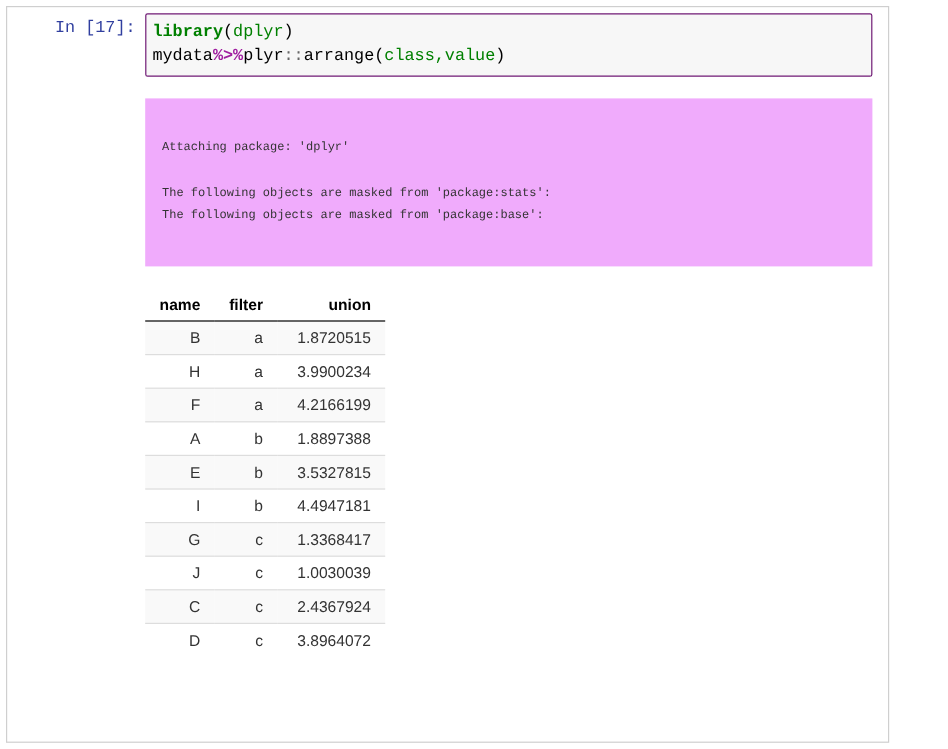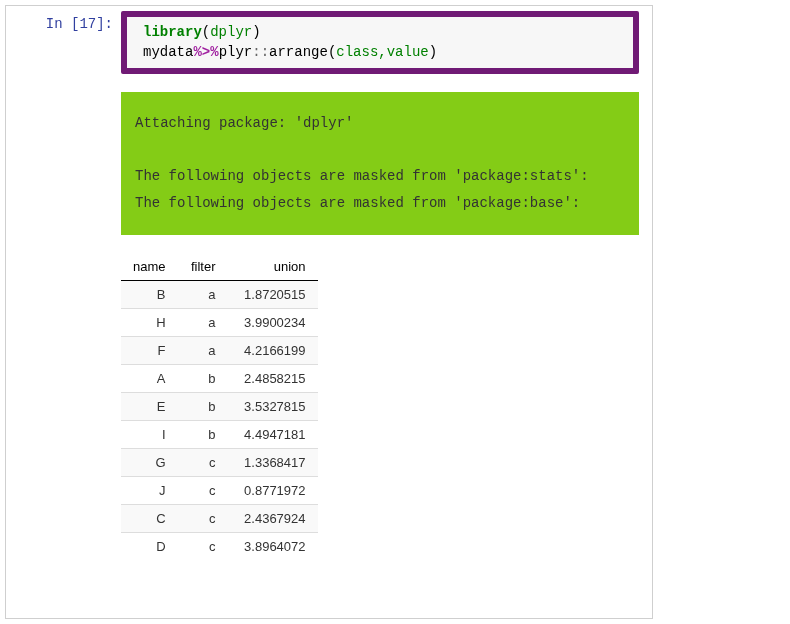--- a/index.html
+++ b/index.html
@@ -4,21 +4,21 @@
   <style>
     * { margin: 0; padding: 0; box-sizing: border-box; }
     body {
       font-family: "Helvetica Neue", Helvetica, Arial, sans-serif;
       font-size: 14px;
       background: #fff;
       padding: 5px;
     }
     .notebook-container {
       border: 1px solid #cfcfcf;
-      width: 648px;
+      width: 736px;
       height: 614px;
       overflow: hidden;
       background: #fff;
     }
     .cell {
       display: flex;
       padding: 5px 5px 5px 0;
     }
     .prompt-area {
       width: 115px;
@@ -27,63 +27,63 @@
       padding: 5px 8px 0 0;
       font-family: "Courier New", monospace;
       font-size: 14px;
       color: #303F9F;
     }
     .content-area {
       flex: 1;
       padding-right: 8px;
     }
     .code-input {
-      border: 6px solid #701a75;
+      border: 1px solid #701a75;
       background: #f7f7f7;
-      padding: 6px 16px;
+      padding: 6px 5px;
       font-family: "Courier New", monospace;
       font-size: 14px;
       line-height: 1.4;
       border-radius: 2px;
       white-space: pre;
       color: #000;
     }
     .tok-keyword { color: #008000; font-weight: bold; }
     .tok-paren { color: #000; }
     .tok-name { color: #000; }
     .tok-op { color: #a020a0; font-weight: bold; }
     .tok-namespace { color: #000; }
     .tok-dcolon { color: #666; }
     .tok-call { color: #000; }
     .tok-green { color: #008000; }
     .warning-output {
-      background: #84cc16;
-      padding: 18px 14px;
+      background: #f0abfc;
+      padding: 32px 14px;
       font-family: "Courier New", monospace;
-      font-size: 14px;
+      font-size: 10px;
       line-height: 1.9;
       margin-top: 18px;
       color: #333;
       white-space: pre-wrap;
     }
     .warning-output .indent {
       display: block;
       padding-left: 32px;
     }
     .table-output {
       margin-top: 18px;
       font-family: "Helvetica Neue", Helvetica, Arial, sans-serif;
     }
     table.data-table {
       border-collapse: collapse;
       font-size: 13px;
     }
     table.data-table thead th {
       text-align: right;
-      font-weight: normal;
+      font-weight: bold;
       padding: 6px 12px;
       border-bottom: 1px solid #000;
       color: #000;
     }
     table.data-table tbody td {
       text-align: right;
       padding: 6px 12px;
       border-top: 1px solid #ddd;
       color: #333;
     }
@@ -135,41 +135,41 @@
                 <td class="col-value">3.9900234</td>
               </tr>
               <tr>
                 <td class="col-name">F</td>
                 <td class="col-class">a</td>
                 <td class="col-value">4.2166199</td>
               </tr>
               <tr>
                 <td class="col-name">A</td>
                 <td class="col-class">b</td>
-                <td class="col-value">2.4858215</td>
+                <td class="col-value">1.8897388</td>
               </tr>
               <tr>
                 <td class="col-name">E</td>
                 <td class="col-class">b</td>
                 <td class="col-value">3.5327815</td>
               </tr>
               <tr>
                 <td class="col-name">I</td>
                 <td class="col-class">b</td>
                 <td class="col-value">4.4947181</td>
               </tr>
               <tr>
                 <td class="col-name">G</td>
                 <td class="col-class">c</td>
                 <td class="col-value">1.3368417</td>
               </tr>
               <tr>
                 <td class="col-name">J</td>
                 <td class="col-class">c</td>
-                <td class="col-value">0.8771972</td>
+                <td class="col-value">1.0030039</td>
               </tr>
               <tr>
                 <td class="col-name">C</td>
                 <td class="col-class">c</td>
                 <td class="col-value">2.4367924</td>
               </tr>
               <tr>
                 <td class="col-name">D</td>
                 <td class="col-class">c</td>
                 <td class="col-value">3.8964072</td>

